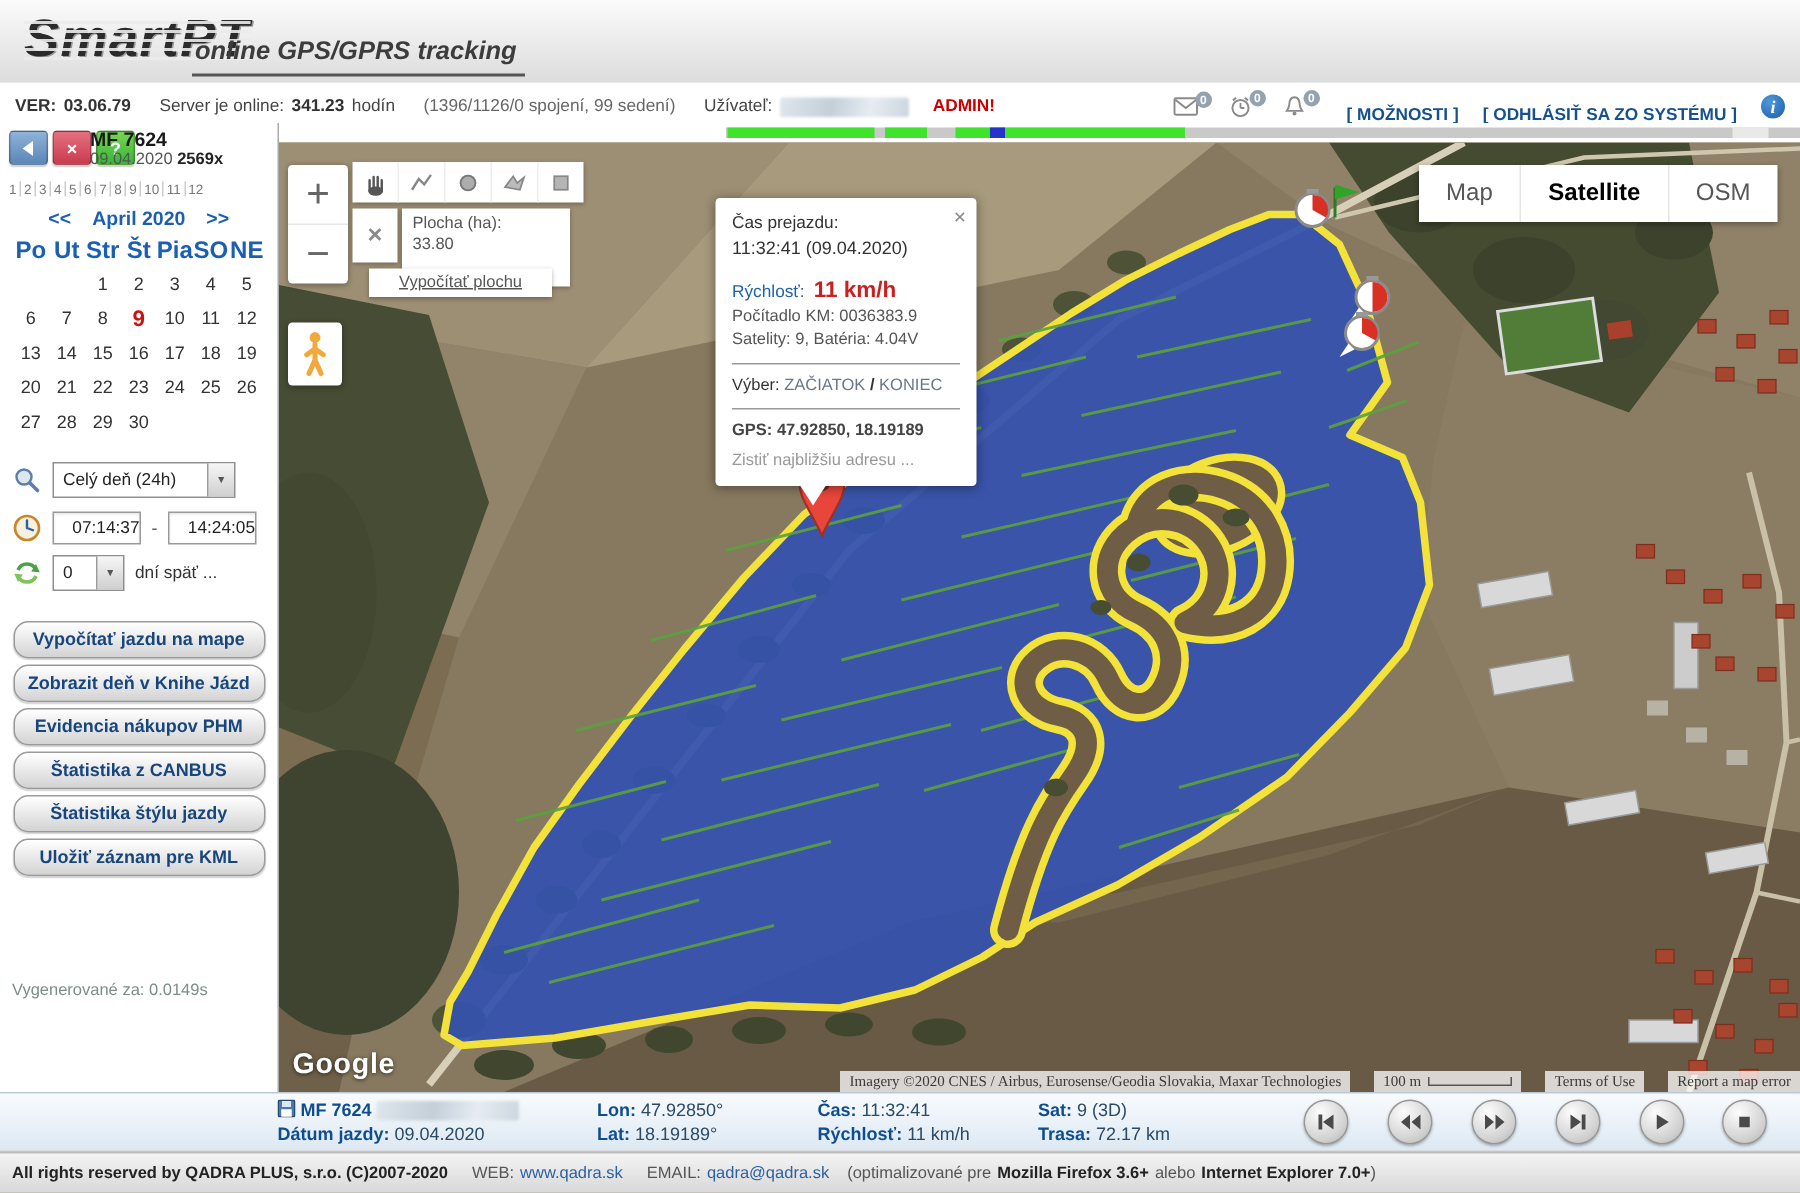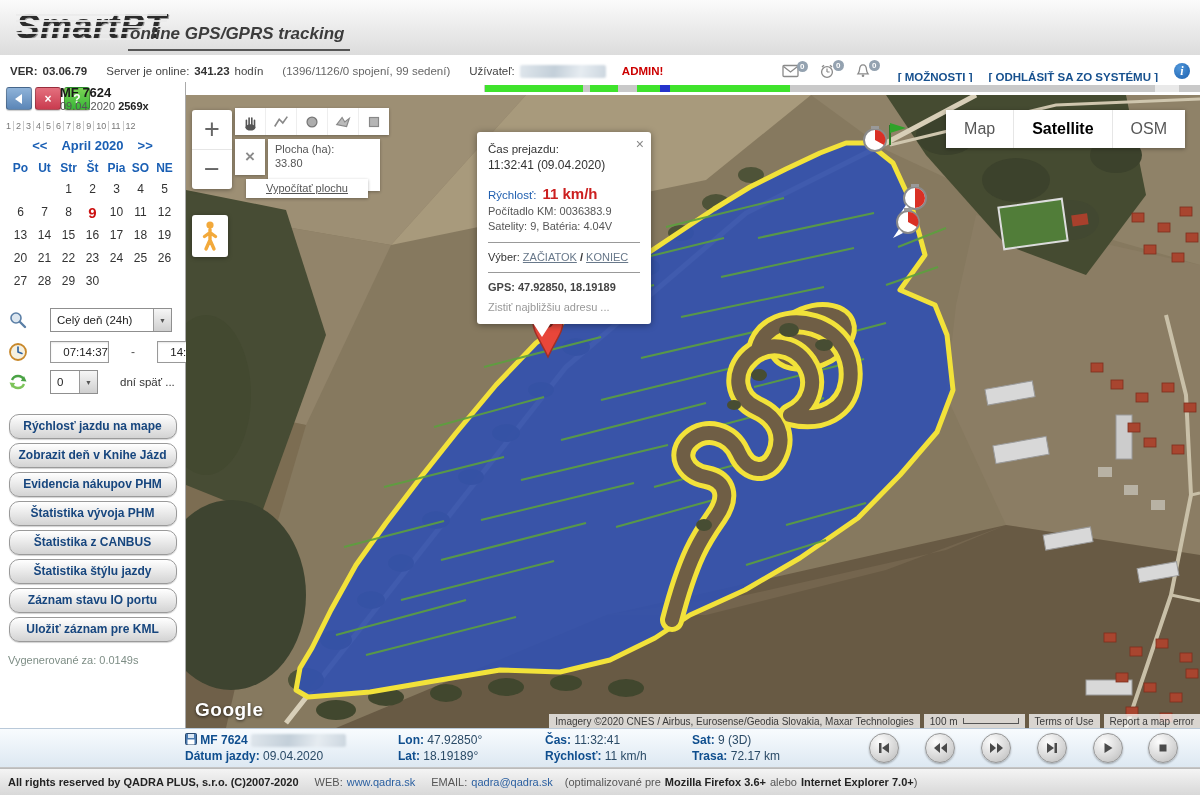--- a/index.html
+++ b/index.html
@@ -47,24 +47,24 @@
   .dev-sub{position:absolute;left:60px;top:18px;font-size:11px;color:#555;}
   .dev-sub b{color:#222;}
   .months{position:absolute;left:4px;top:39px;font-size:9px;color:#777;display:flex;}
   .month-item{padding:0 2px;cursor:pointer;}
   .month-item:not(:last-child){border-right:1px solid #ccc;}
   .cal-title{position:absolute;left:0;top:56px;width:100%;display:flex;justify-content:center;gap:14px;
         color:#1a5fb4;font-weight:bold;font-size:13px;}
   .cal-nav{cursor:pointer;}
   .cal-grid{position:absolute;left:0;top:76px;width:100%;display:grid;
         grid-template-columns:repeat(7,24px);justify-content:center;}
-  .cal-h{color:#1a5fb4;font-weight:bold;font-size:12px;text-align:center;height:20px;line-height:20px;}
+  .cal-h{color:#1a5fb4;font-weight:bold;font-size:16px;text-align:center;height:20px;line-height:20px;}
   .cal-d{color:#333;font-size:12px;text-align:center;height:23px;line-height:23px;cursor:pointer;}
   .cal-today{color:#cc1111;font-weight:bold;font-size:15px;}
-  .filter-row{position:absolute;left:8px;display:flex;align-items:center;gap:22px;}
+  .filter-row{position:absolute;left:8px;display:flex;align-items:center;gap:7px;}
   .selbox{display:flex;align-items:stretch;border:1px solid #8f8f8f;background:#fff;height:22px;}
   .selbox .val{padding:0 6px;font-size:11.5px;color:#222;line-height:22px;white-space:nowrap;}
   .selbox .arr{width:17px;border-left:1px solid #9a9a9a;background:linear-gradient(#f6f6f6,#cfcfcf);
         display:flex;align-items:center;justify-content:center;}
   .selbox .arr::after{content:"▼";font-size:7px;color:#555;}
   .tinput{width:57px;height:20px;border:1px solid #999;background:#fff;text-align:right;
         font-size:11.5px;color:#222;line-height:20px;box-shadow:inset 0 1px 2px rgba(0,0,0,.1);}
   .side-btn{display:block;margin:4px auto 0 auto;width:166px;height:23px;border-radius:10px;
         border:1px solid #9a9a9a;background:linear-gradient(#ffffff,#d3d3d3);
         color:#17467e;font-weight:bold;font-size:12px;text-align:center;line-height:23px;
@@ -110,30 +110,30 @@
         line-height:1.4;}
   .popup::after{content:"";position:absolute;left:56px;bottom:-13px;border:9px solid transparent;
         border-top:14px solid #fff;border-bottom:0;}
   .pop-close{position:absolute;top:3px;right:7px;color:#888;font-size:14px;cursor:pointer;}
   .pop-title{font-size:11.5px;}
   .pop-dt{font-size:12px;margin-bottom:9px;}
   .pop-speed-l{color:#2160b0;font-size:11.5px;}
   .pop-speed-v{color:#cc2020;font-weight:bold;font-size:15px;margin-left:3px;}
   .pop-gray{color:#555;}
   .pop-hr{border:none;border-top:1px solid #999;margin:7px 0;}
-  .pop-sel a{color:#68788a;cursor:pointer;text-decoration:underline;}
+  .pop-sel a{color:#68788a;cursor:pointer;}
   .pop-gps{font-weight:bold;color:#444;}
   .pop-addr{color:#999;margin-top:5px;cursor:pointer;}
   
   .glogo{position:absolute;left:9px;bottom:7px;color:#fff;font-size:19px;font-weight:bold;
         letter-spacing:.5px;text-shadow:0 1px 3px rgba(0,0,0,.65);cursor:pointer;}
   .attrib{position:absolute;right:0;bottom:0;display:flex;font-size:10px;color:#3a3a3a;height:14px;
         align-items:center;}
   .attrib>div{background:rgba(255,255,255,.75);padding:0 6px;height:14px;display:flex;
-        align-items:center;margin-left:4px;white-space:nowrap;}
+        align-items:center;margin-left:16px;white-space:nowrap;font-family:Liberation Serif, serif;}
   .scalebar{display:inline-block;width:54px;height:5px;border:1px solid #555;border-top:none;margin-left:5px;}
   
   .bottombar{position:absolute;left:0;bottom:27px;width:1200px;height:40px;
         background:linear-gradient(#f8fbfe,#dde8f2);border-top:1px solid #b9c9d9;
         border-bottom:1px solid #c5c5c5;box-sizing:border-box;font-size:12px;}
   .bb-col{position:absolute;top:3px;line-height:16px;white-space:nowrap;}
   .bb-l{color:#0f4e8e;font-weight:bold;}
   .bb-v{color:#2a4a66;}
   .pbtn{position:absolute;top:4px;width:30px;height:30px;border-radius:50%;
         background:radial-gradient(circle at 35% 28%,#fdfdfd,#d2d2d2 65%,#b5b5b5);
@@ -299,27 +299,25 @@
         <path d="M16,12 A6.5,6.5 0 0 1 4,12" fill="none" stroke="#7dc45a" stroke-width="2.4"></path>
         <polygon points="4,16 1.5,10.5 7.2,11" fill="#7dc45a"></polygon>
       </svg>
     <div class="selbox" style="width:46px;">
       <span class="val" style="flex:1;">0</span>
       <span class="arr"></span>
     </div>
     <span style="font-size:11.5px;color:#333;">dní späť ...</span>
   </div>
   <div class="btn-stack">
-    <div class="side-btn">Rýchlosť jazdu na mape</div>
+    <div class="side-btn">Vypočítať jazdu na mape</div>
     <div class="side-btn">Zobrazit deň v Knihe Jázd</div>
     <div class="side-btn">Evidencia nákupov PHM</div>
-    <div class="side-btn">Štatistika vývoja PHM</div>
     <div class="side-btn">Štatistika z CANBUS</div>
     <div class="side-btn">Štatistika štýlu jazdy</div>
-    <div class="side-btn">Záznam stavu IO portu</div>
     <div class="side-btn">Uložiť záznam pre KML</div>
   </div>
   <div class="generated">Vygenerované za: 0.0149s</div>
 </div>
 
 <div class="main">
   <div class="timeline">
     <div class="tl-bar">
       <div class="tl-seg" style="left:1px;width:98px;background:#3fe32c;"></div>
       <div class="tl-seg" style="left:106px;width:28px;background:#3fe32c;"></div>

